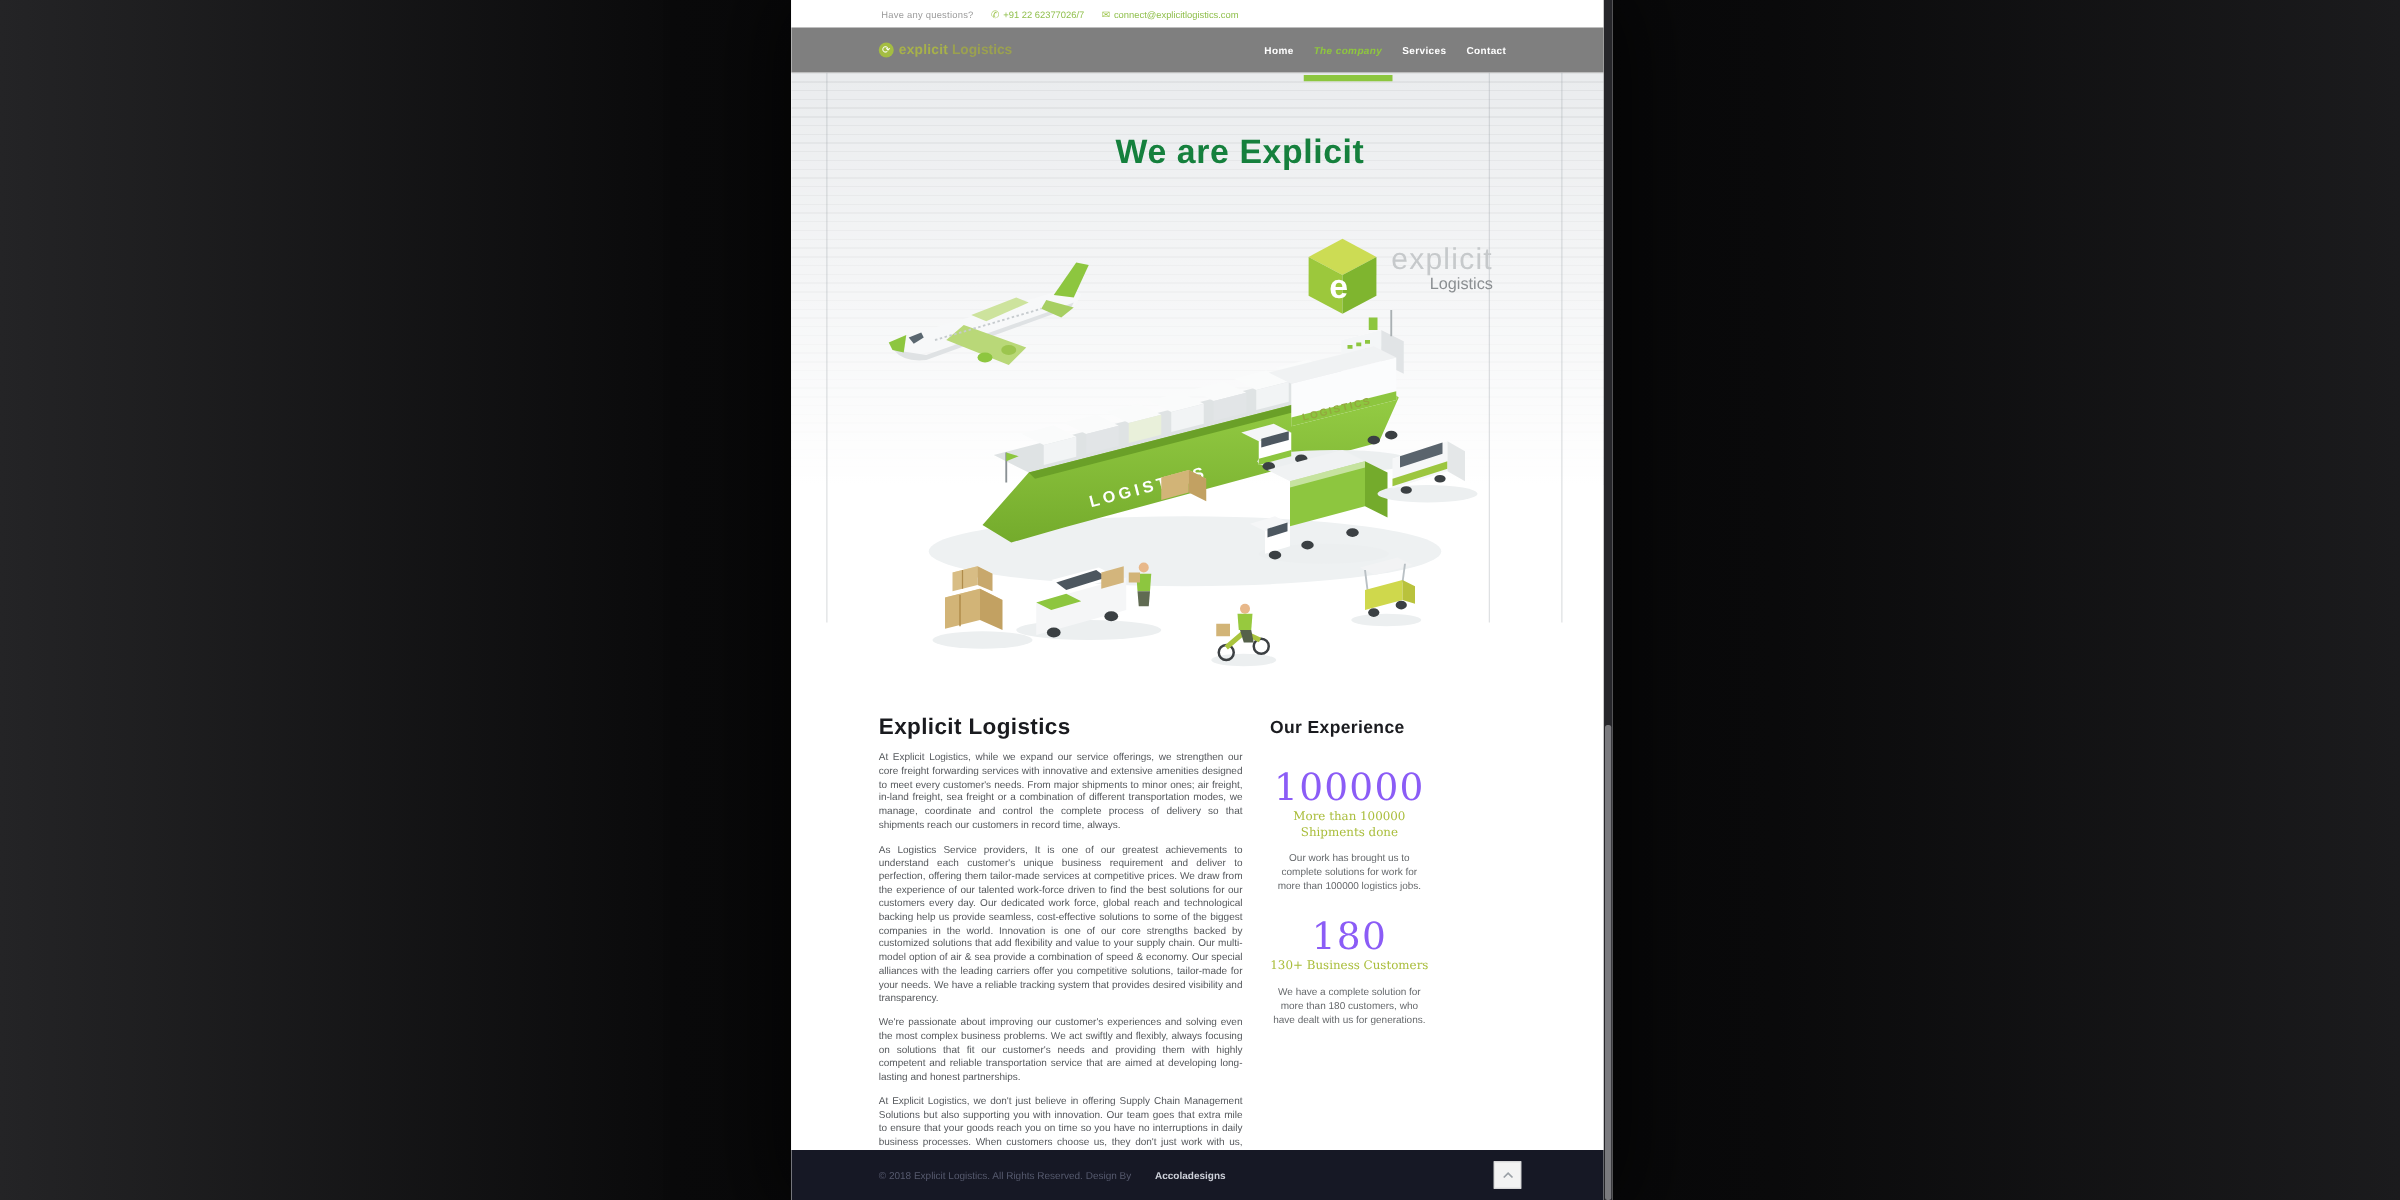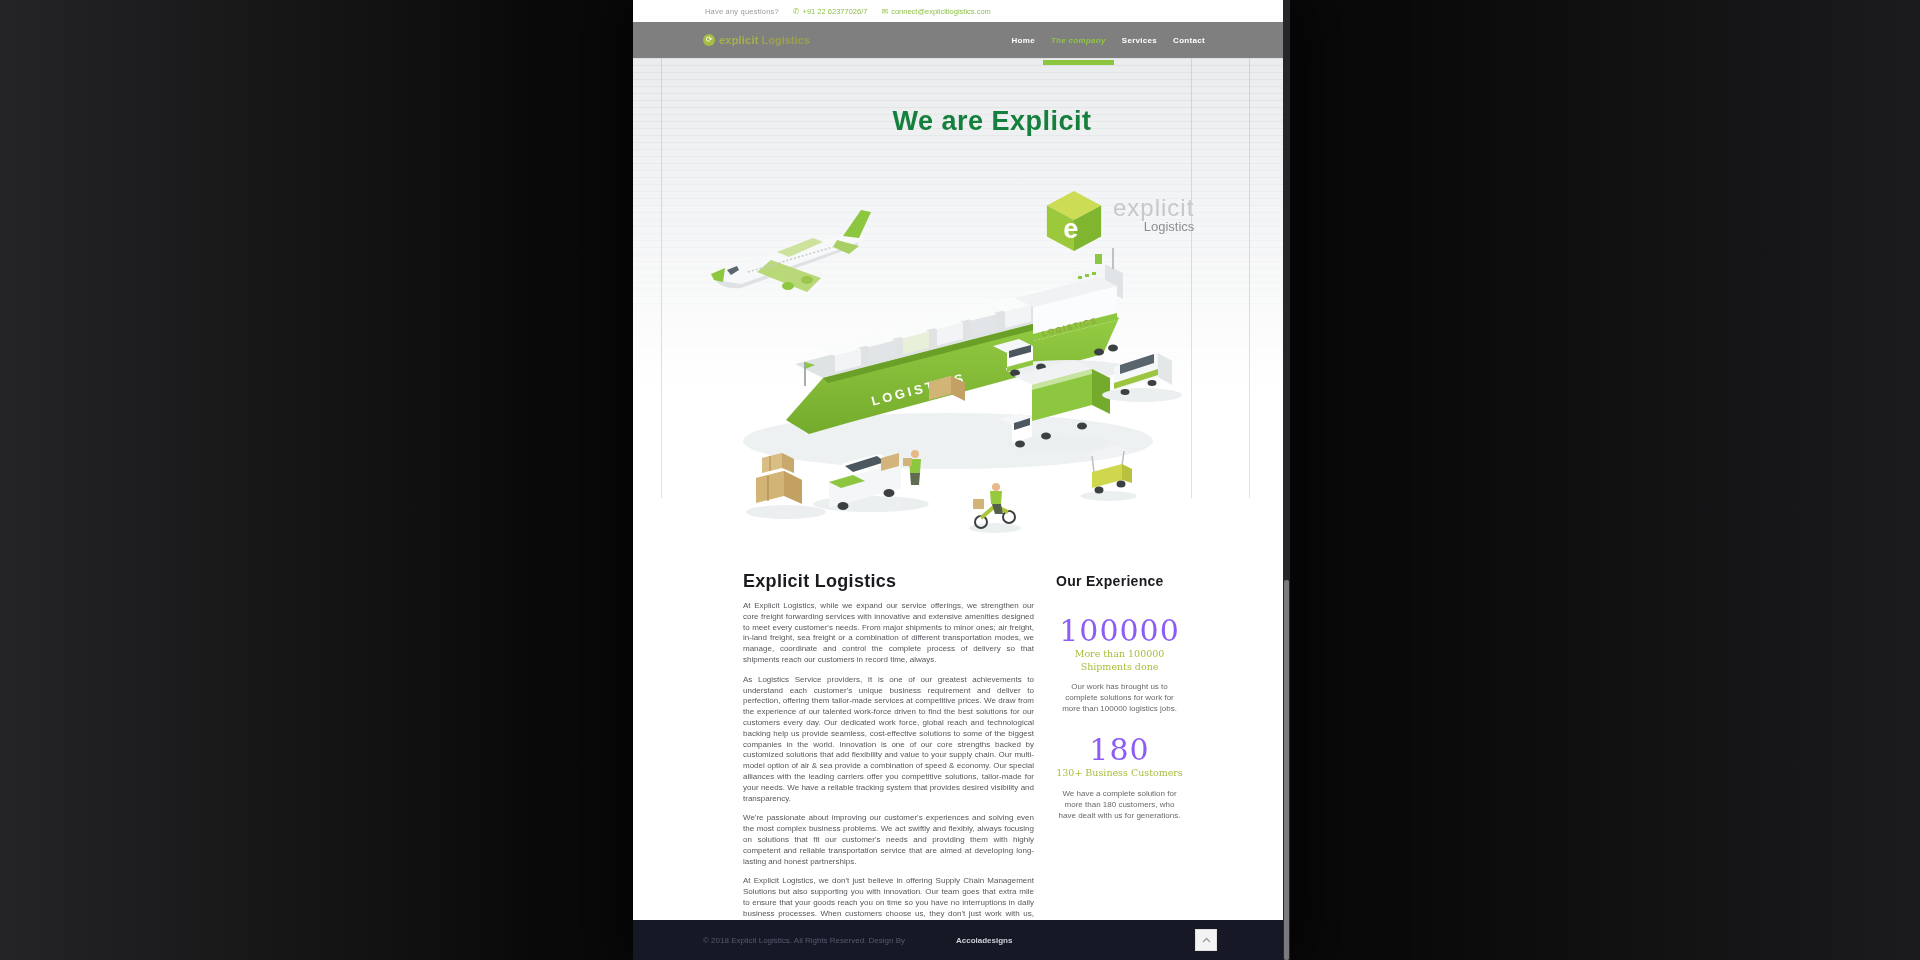--- a/index.html
+++ b/index.html
@@ -46,35 +46,35 @@
   .hero-sub { position:absolute; top:88px; left:50%; transform:translateX(-50%); width:400px;
     text-align:center; font-size:8px; line-height:11px; color:#7c7e80; }
   .hero-logo { position:absolute; left:410px; top:131px; display:flex; align-items:flex-start; z-index:3; }
   .hero-logo-text { margin-left:8px; margin-top:6px; text-align:right; }
   .hero-logo-name { font-size:24px; font-weight:400; color:#c6c9cb; letter-spacing:1px; line-height:26px; }
   .hero-logo-sub { font-size:13px; color:#8b8f92; margin-top:-2px; }
   .illustration { position:absolute; left:60px; top:138px; z-index:2; }
 
   
   .main { height:375px; background:#fff; display:flex; padding:0 70px; }
-  .col-about { width:291px;margin-left:40px; }
+  .col-about { width:291px; }
   .about-h { margin-top:26px; font-size:18px; font-weight:800; color:#1a1b1f; letter-spacing:.3px; }
   .col-about p { margin-top:9px; font-size:8px; line-height:10.8px; color:#55585c; text-align:justify; }
   .col-exp { width:127px; margin-left:22px; }
   .exp-h { margin-top:28px; font-size:14px; font-weight:700; color:#1a1b1f; letter-spacing:.3px; }
   .stat { text-align:center; }
   .stat-1 { margin-top:26px; }
   .stat-2 { margin-top:20px; }
   .stat-value { font-family:"DejaVu Serif", serif; font-size:30px; font-weight:400; color:#8b5cf6; letter-spacing:1px; line-height:32px; }
   .stat-caption { font-family:"DejaVu Serif", serif; font-size:9.5px; line-height:12.5px; color:#a9bd3a; margin-top:1px; }
   .stat-desc { font-size:8px; line-height:11px; color:#66696c; margin-top:8px; }
 
   
   .footer { height:40px; background:#161825; display:flex; align-items:center; padding:0 70px;
-    position:relative; font-size:8px; color:#565a6e;gap:32px; }
+    position:relative; font-size:8px; color:#565a6e; }
   .credit { color:#ced1da; font-weight:bold; margin-left:19px; text-decoration:none; cursor:pointer; }
   .totop { position:absolute; right:66px; top:9px; width:22px; height:22px; background:#f3f3f3;
     border:1px solid #e0e0e0; display:flex; align-items:center; justify-content:center; cursor:pointer; }
 
   
   .scrollbar { position:absolute; right:0; top:0; width:7px; height:960px; background:#26262a; }
   .scroll-thumb { position:absolute; right:1px; width:5px; top:580px; height:380px; background:#7a7a7e; border-radius:2px; }
 </style>
 </head>
 <body>

